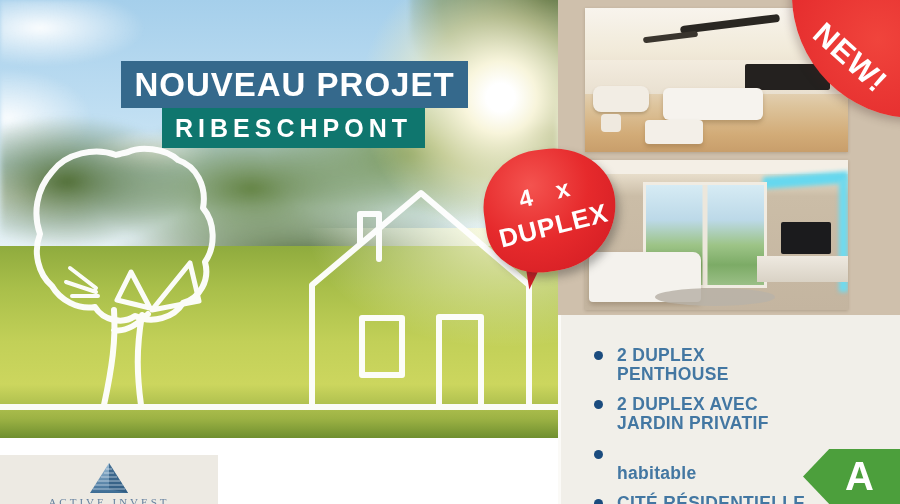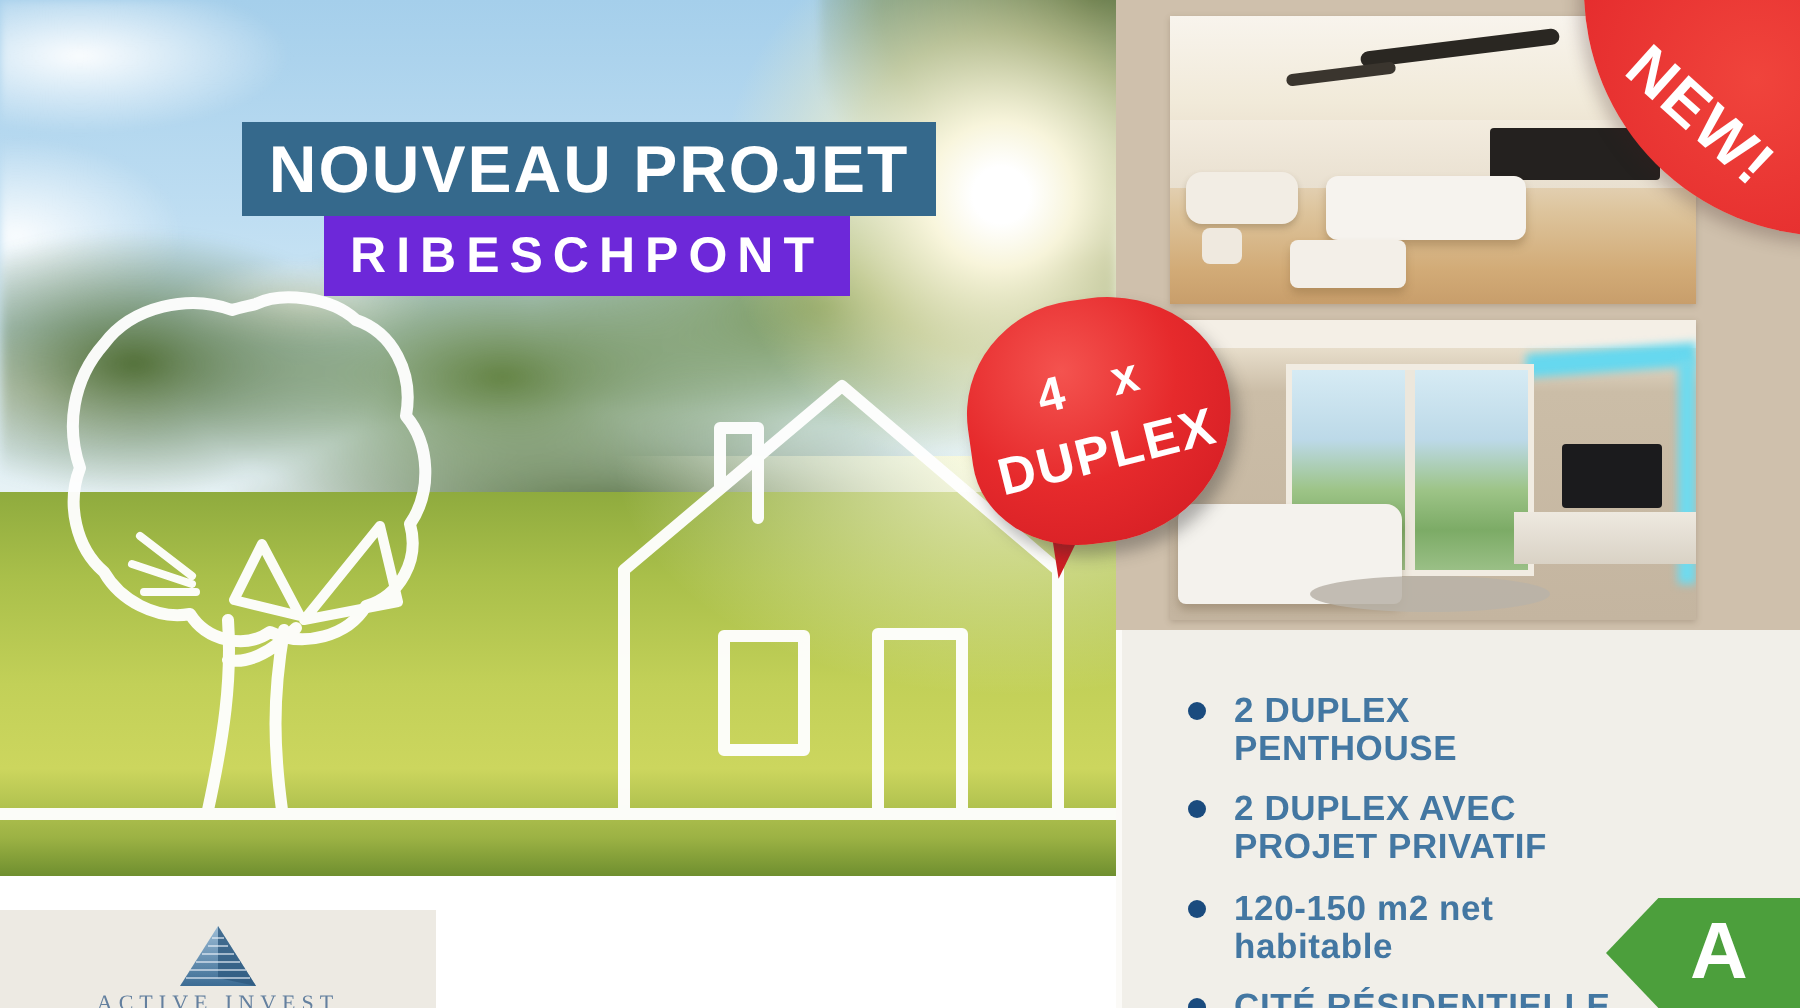--- a/index.html
+++ b/index.html
@@ -21,21 +21,21 @@
     radial-gradient(ellipse 280px 70px at 55% 88%,rgba(62,90,38,.85),transparent 72%);}
   .field{position:absolute;left:0;top:246px;width:100%;height:192px;background:linear-gradient(180deg,#8fab3e 0%,#a9bf4a 22%,#c2d058 50%,#ccd65e 72%,#9cb244 90%,#6f8f2f 100%);}
   .sun-spill{position:absolute;left:290px;top:228px;width:268px;height:130px;background:radial-gradient(ellipse at 80% 0%,rgba(255,252,215,.8),transparent 65%);}
   .sun-flare{position:absolute;left:358px;top:-45px;width:285px;height:285px;background:radial-gradient(circle,#ffffff 7%,rgba(255,250,225,.95) 18%,rgba(255,243,190,.55) 40%,rgba(255,240,180,.25) 55%,transparent 70%);}
   .corner-foliage{position:absolute;right:-22px;top:-32px;width:170px;height:150px;filter:blur(2px);background:radial-gradient(ellipse at 80% 20%,rgba(56,84,34,.95),rgba(76,106,44,.55) 55%,transparent 76%);}
   .lineart{position:absolute;left:0;top:0;}
 
   
   .title-main{position:absolute;left:121px;top:61px;width:347px;height:47px;background:#35698C;color:#fff;
     display:flex;align-items:center;justify-content:center;font-weight:bold;font-size:33px;letter-spacing:1px;z-index:20;}
-  .title-sub{position:absolute;left:162px;top:108px;width:263px;height:40px;background:#6d28d9;color:#fff;
+  .title-sub{position:absolute;left:162px;top:108px;width:263px;height:40px;background:#0f766e;color:#fff;
     display:flex;align-items:center;justify-content:center;font-weight:bold;font-size:25px;letter-spacing:5px;z-index:20;}
 
   
   .right-col{position:absolute;left:558px;top:0;width:342px;height:504px;background:#CFC0AC;}
   .interior{position:absolute;left:27px;width:263px;overflow:hidden;box-shadow:0 1px 3px rgba(90,70,50,.25);}
   .interior-1{top:8px;height:144px;background:linear-gradient(180deg,#f8f4ed 0%,#f1ead9 30%,#e9decc 48%,#ddc49c 68%,#d2ab77 88%,#c89e6b 100%);}
   .interior-2{top:160px;height:150px;background:linear-gradient(180deg,#f0e9dc 0%,#e6dcc9 10%,#cbbda7 24%,#c4b5a0 100%);}
   .p1-spot1{position:absolute;left:95px;top:12px;width:100px;height:8px;background:#2a2722;border-radius:4px;transform:rotate(-7deg);}
   .p1-spot2{position:absolute;left:58px;top:26px;width:55px;height:6px;background:#3a352e;border-radius:3px;transform:rotate(-7deg);}
   .p1-wall{position:absolute;left:0;top:52px;width:100%;height:34px;background:linear-gradient(180deg,#f3ecdf,#e9e0d0);}
@@ -161,25 +161,25 @@
     <div class="features-panel">
       <ul class="features">
         <li>
           <span class="dot"></span>
           <span>2 DUPLEX</span><br>
           <span>PENTHOUSE</span>
         </li>
         <li>
           <span class="dot"></span>
           <span>2 DUPLEX AVEC</span><br>
-          <span>PROJET PRIVATIF</span>
-        </li>
-        <li>
-          <span class="dot"></span>
-          <span>120-150 m2 net</span><br>
+          <span>JARDIN PRIVATIF</span>
+        </li>
+        <li>
+          <span class="dot"></span>
+          <br>
           <span>habitable</span>
         </li>
         <li>
           <span class="dot"></span>
           <span>CITÉ RÉSIDENTIELLE</span>
         </li>
       </ul>
     </div>
   </div>
 

